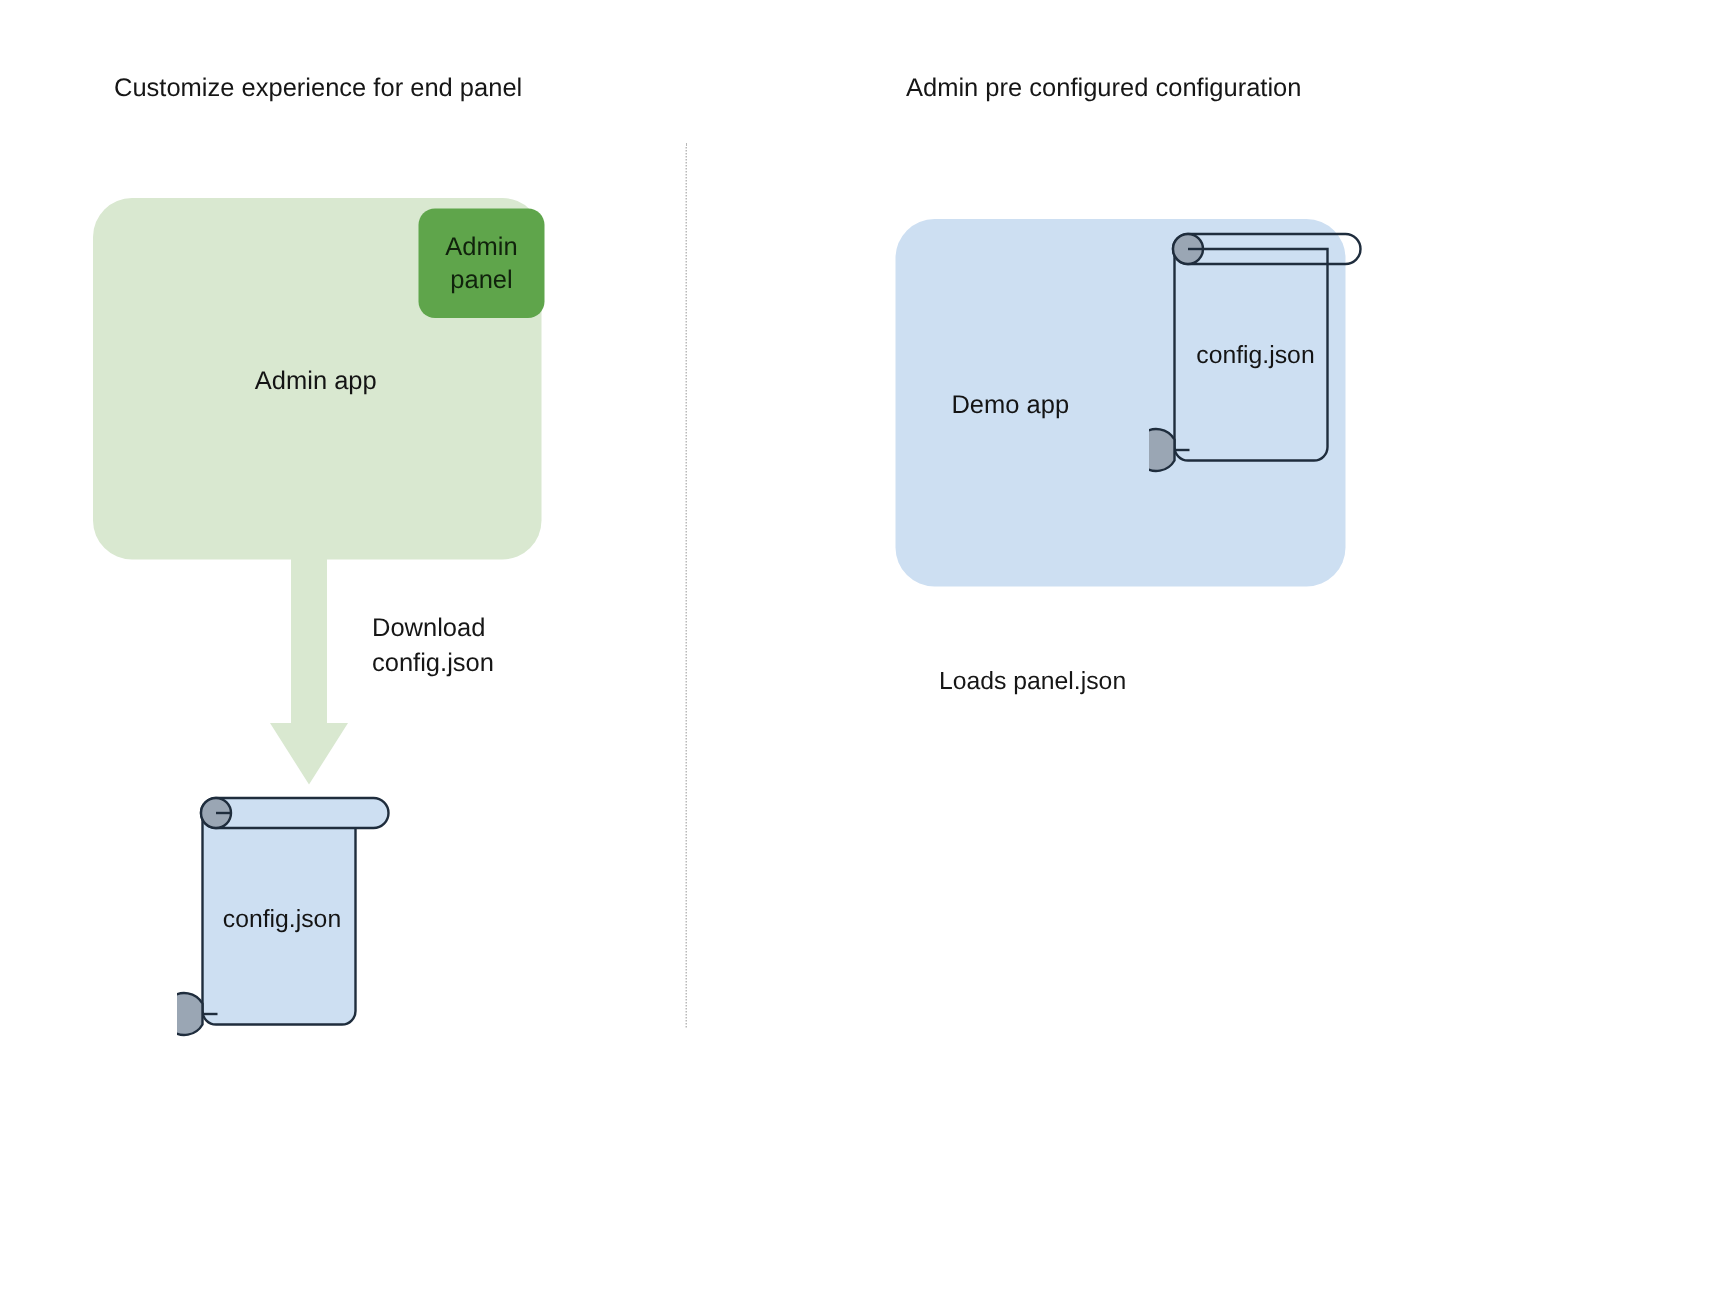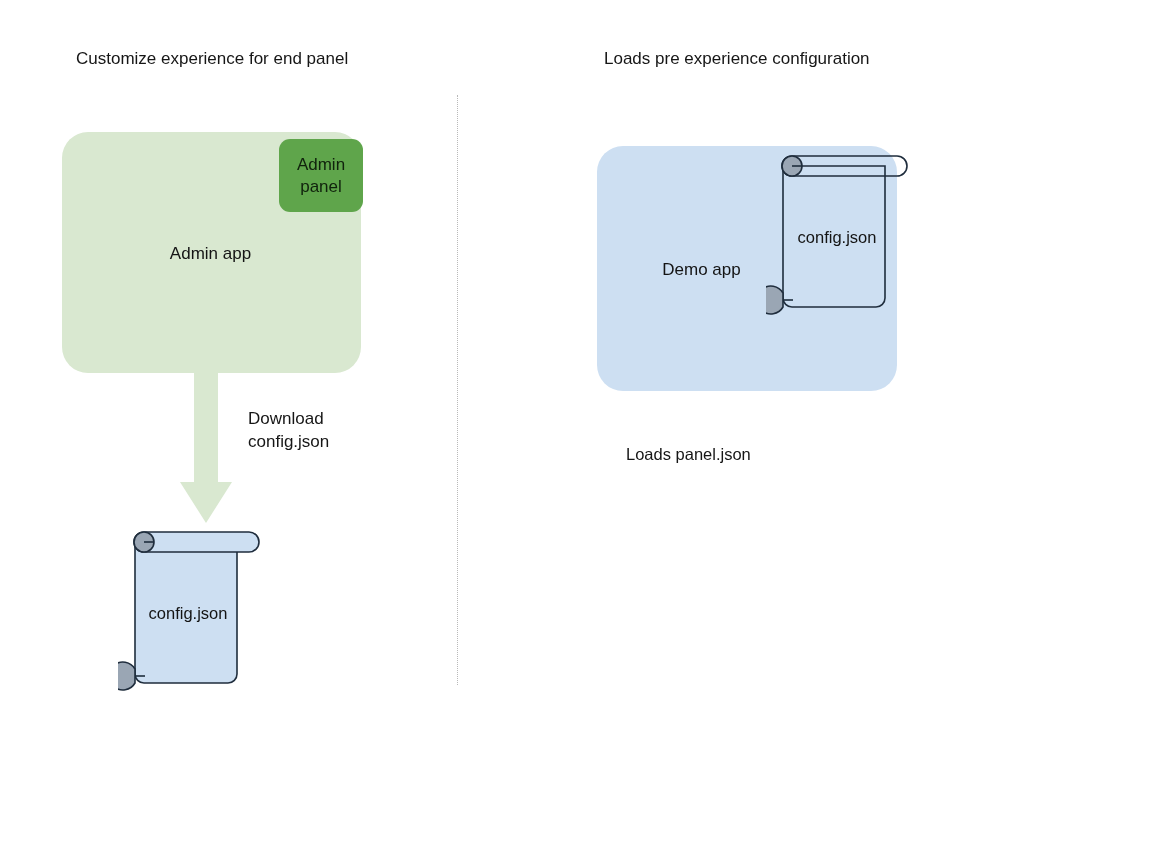--- a/index.html
+++ b/index.html
@@ -113,21 +113,21 @@
   #demo-app-box {
     position: absolute;
     left: 597px;
     top: 146px;
     width: 300px;
     height: 245px;
     background: #cddff2;
     border-radius: 26px;
   }
   #demo-app-label {
-    left: 609px;
+    left: 581px;
     top: 259px;
     width: 185px;
   }
   #loads-config-caption {
     left: 626px;
     top: 443px;
   }
 
   
   .scroll-doc {
@@ -202,21 +202,21 @@
     <path d="M26 18 L36 18" stroke="#1f2d3d" stroke-width="1.6" fill="none"></path>
 
     <path d="M17 145 A14 14 0 1 0 17 159 L17 152 Z" fill="#9aa6b4" stroke="#1f2d3d" stroke-width="1.6"></path>
     <path d="M17 152 L27 152" stroke="#1f2d3d" stroke-width="1.6" fill="none"></path>
   </svg>
 
   <div id="config-doc-left-label">config.json</div>
 
   <div id="panel-divider"></div>
 
-  <div class="panel-title" style="left:604px; top:48px;">Loads pre experience configuration</div>
+  <div class="panel-title" style="left:604px; top:48px;">Admin pre configured configuration</div>
 
   <div id="demo-app-box"></div>
 
   <div class="box-label" id="demo-app-label">Demo app</div>
 
   <svg class="scroll-doc" id="config-doc-right" viewBox="0 0 152 172">
     <path d="M17 18 L17 150 A9 9 0 0 0 26 159 L110 159 A9 9 0 0 0 119 150 L119 18 Z" fill="none" stroke="#1f2d3d" stroke-width="1.6"></path>
     <path d="M26 8 L131 8 A10 10 0 0 1 131 28 L26 28 A10 10 0 0 1 26 8 Z" fill="none" stroke="#1f2d3d" stroke-width="1.6"></path>
     <path d="M26 8 A10 10 0 0 0 26 28 A10 10 0 0 0 26 8 Z" fill="#9aa6b4" stroke="#1f2d3d" stroke-width="1.6"></path>
     <path d="M26 18 L36 18" stroke="#1f2d3d" stroke-width="1.6" fill="none"></path>

